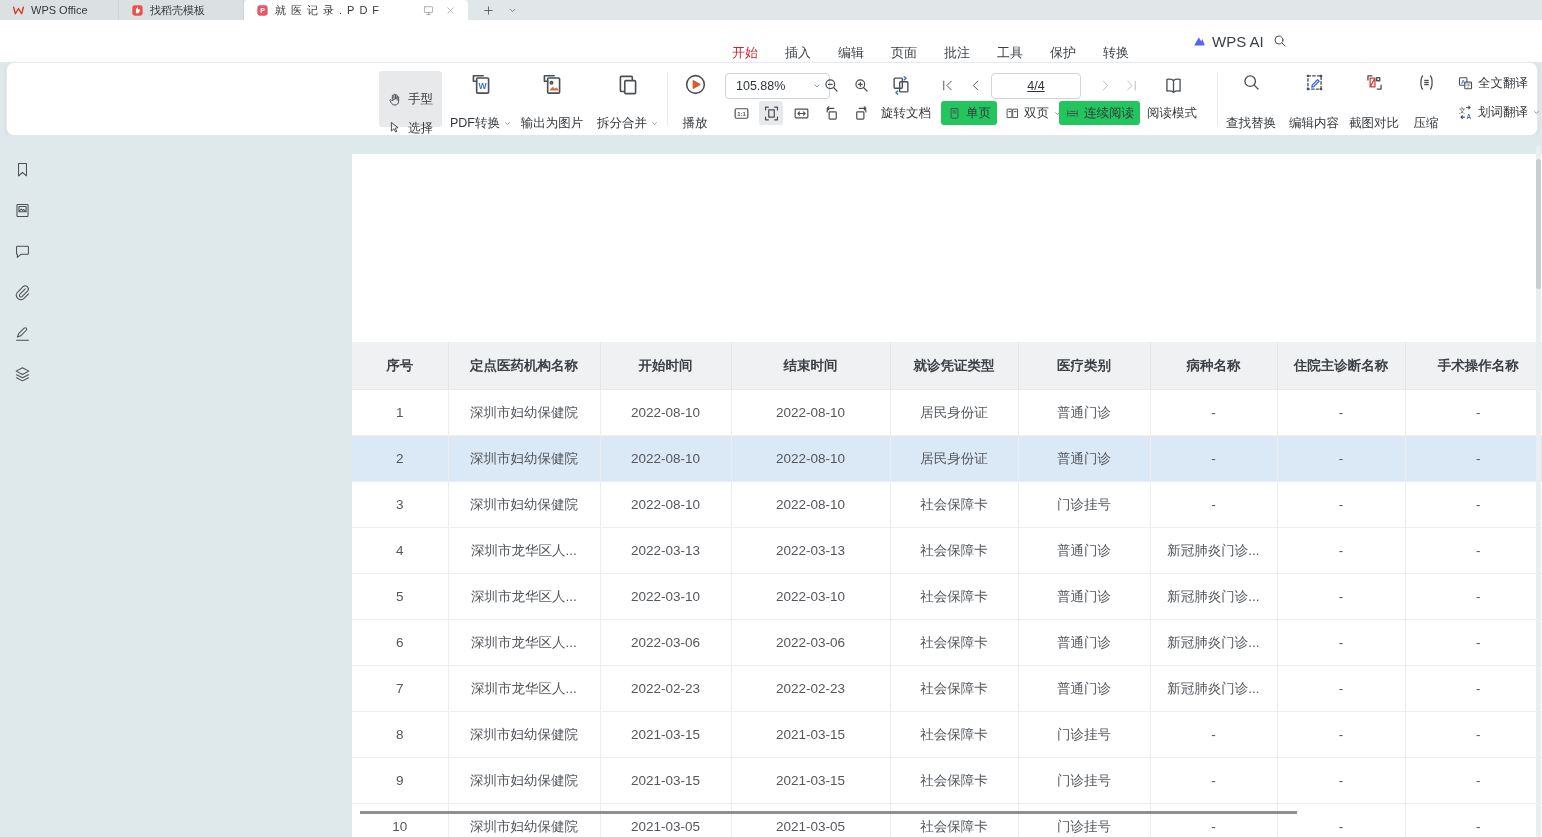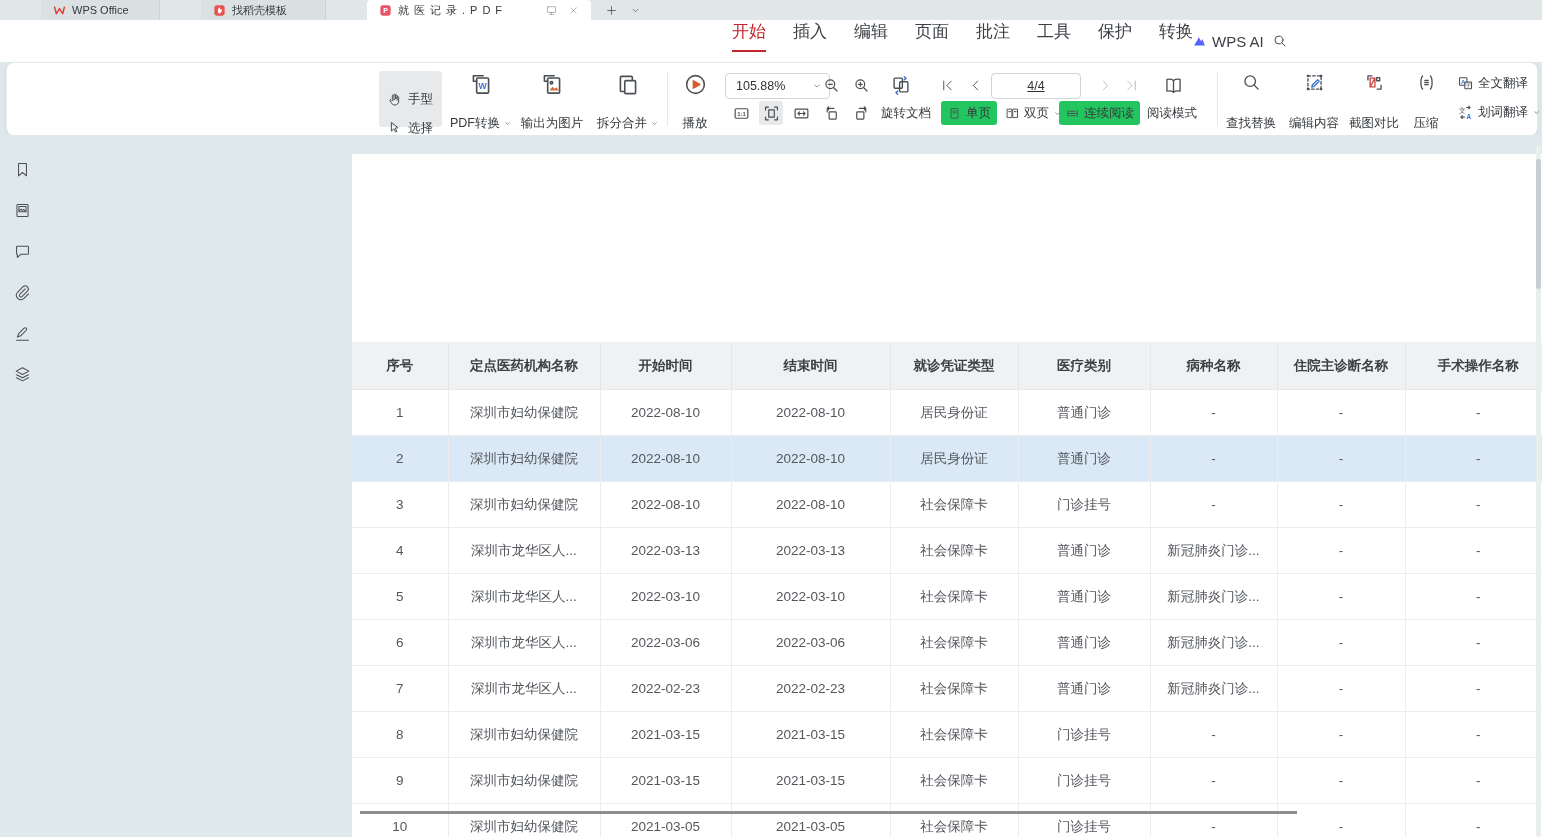--- a/index.html
+++ b/index.html
@@ -4,33 +4,33 @@
 <style>
   html,body{margin:0;padding:0;}
   .app{position:relative;width:1542px;height:837px;overflow:hidden;background:#dfe8ea;
        font-family:"Liberation Sans","DejaVu Sans",sans-serif;color:#3c4045;-webkit-font-smoothing:antialiased;}
   svg.ic{fill:none;stroke:#4a4f54;stroke-width:1.5;stroke-linecap:round;stroke-linejoin:round;display:block;}
   svg.ic.dim{stroke:#b6bbbf;}
   svg.ic.thin{stroke-width:1.3;}
 
   
   .tabbar{position:absolute;top:0;left:0;right:0;height:20px;background:#e1e6e8;display:flex;align-items:stretch;}
-  .tab{display:flex;align-items:center;gap:6px;padding:0 12px;font-size:11px;color:#34383c;background:#dbe1e3;border-right:1px solid #cdd3d6;cursor:default;margin-left:41px;}
+  .tab{display:flex;align-items:center;gap:6px;padding:0 12px;font-size:11px;color:#34383c;background:#dbe1e3;border-right:1px solid #cdd3d6;cursor:default;}
   .tab .tlogo{width:13px;height:13px;}
   .tab.active{background:#ffffff;border-right:none;border-radius:4px 4px 0 0;width:200px;}
   .tab.active .tlabel{letter-spacing:5px;flex:1;}
   .tab-tools{display:flex;align-items:center;gap:10px;margin-left:4px;}
   .tabbar-extra{display:flex;align-items:center;gap:12px;padding-left:14px;}
 
   
   .menurow{position:absolute;top:20px;left:0;right:0;height:42px;background:#ffffff;}
   .filezone{position:absolute;left:12px;top:0;height:42px;display:flex;align-items:center;gap:13px;margin-top:30px;}
   .filebtn{display:flex;align-items:center;gap:5px;font-size:12.5px;color:#33373b;cursor:pointer;}
   .vdiv{width:1px;height:16px;background:#dcdfe2;}
-  .menus{position:absolute;left:732px;top:0;height:42px;display:flex;align-items:flex-start;gap:27px;font-size:17px;color:#3b3f44;}
+  .menus{position:absolute;left:732px;top:0;height:42px;display:flex;align-items:flex-end;gap:27px;font-size:13px;color:#3b3f44;}
   .menu-item{position:relative;cursor:pointer;white-space:nowrap;}
   .menus .menu-item:first-child{color:#c7252c;}
   .menus .menu-item:first-child::after{content:"";position:absolute;left:0;right:0;bottom:-9px;height:2px;background:#c7252c;}
   .ai-item{display:flex;align-items:center;gap:5px;font-size:15px;color:#3b3f44;cursor:pointer;}
 
   
   .ribbon{position:absolute;top:62px;left:6px;width:1530px;height:72px;background:#fff;border:1px solid #e7eaec;
           border-radius:8px;box-shadow:0 1px 4px rgba(40,60,70,.07);}
   .rdiv{position:absolute;top:9px;width:1px;height:54px;background:#e7eaec;}
   .toggle{position:absolute;display:flex;align-items:center;gap:5px;height:24px;padding:16px 8px;border-radius:3px;font-size:12.5px;color:#34383c;cursor:pointer;}

